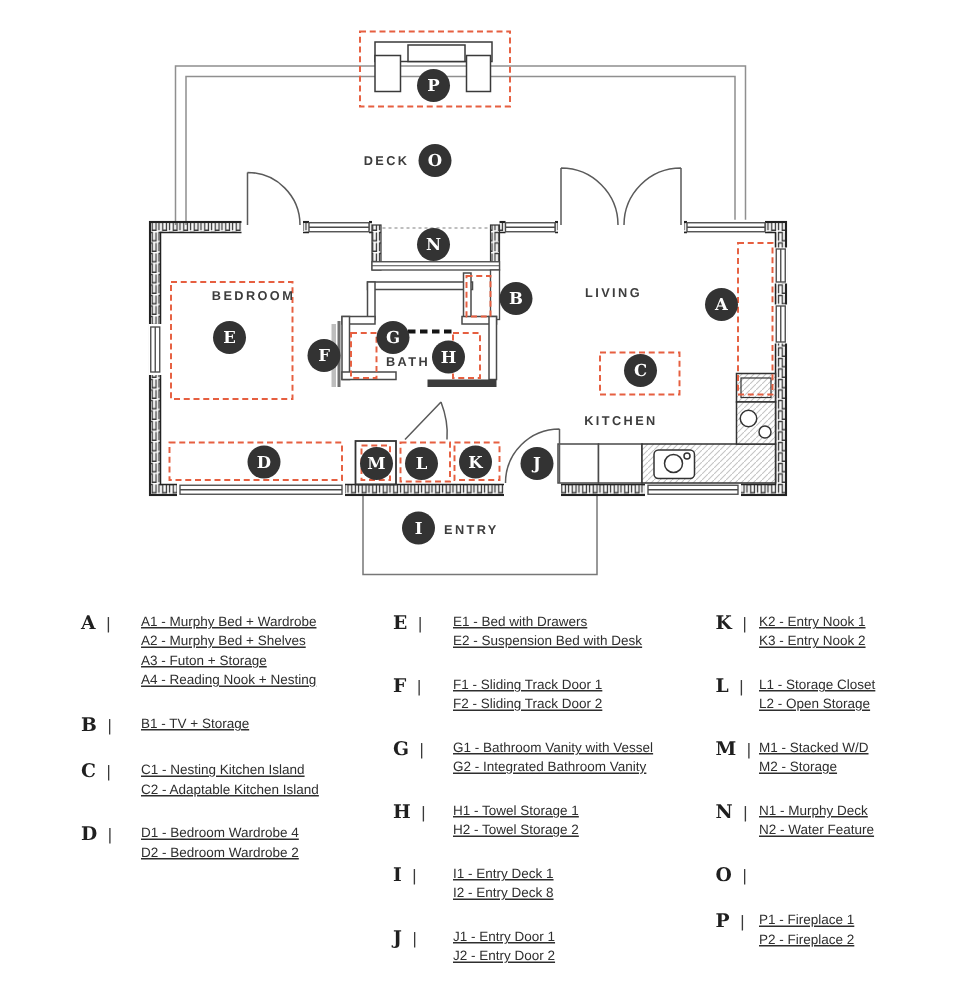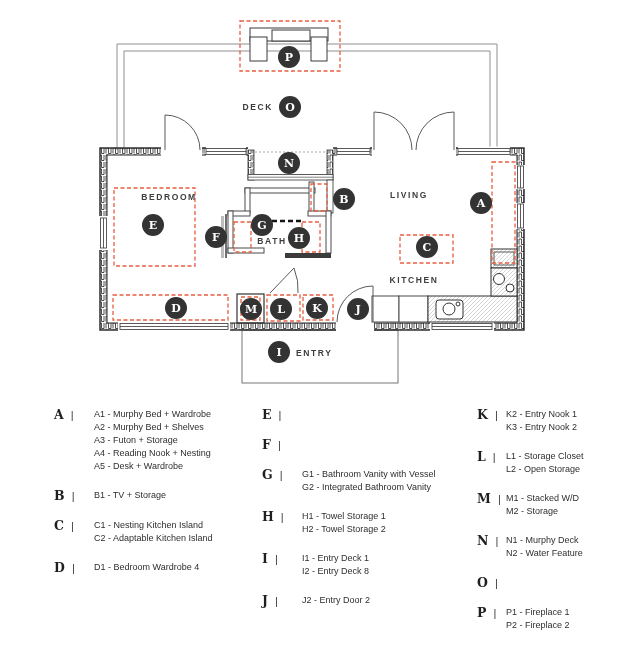--- a/index.html
+++ b/index.html
@@ -14,21 +14,21 @@
   .col-1{left:54px;width:205px;}
   .col-2{left:262px;width:210px;}
   .col-3{left:477px;width:155px;}
   .lg-group{display:flex;align-items:flex-start;margin-bottom:16px;}
   .lg-letter{font-family:"DejaVu Serif",serif;font-weight:bold;font-size:12.5px;color:#1f1f1f;
              width:40px;flex:0 0 auto;line-height:13px;}
   .col-3 .lg-letter{width:29px;}
   .lg-letter::after{content:" |";font-family:"Liberation Sans",sans-serif;font-weight:200;
              font-size:11px;color:#3a3a3a;padding-left:4px;}
   .lg-items{flex:1;}
-  .lg-item{font-size:9px;color:#2e2e2e;line-height:13px;white-space:nowrap;}
+  .lg-item{font-size:9px;color:#2e2e2e;line-height:13px;white-space:nowrap;text-decoration:underline;}
 </style>
 </head>
 <body>
 
 <div class="canvas">
 
   <div class="plan-wrap">
   <svg width="640" height="400" viewBox="0 0 640 400">
     <defs>
       <pattern id="crenel" width="7" height="7" patternUnits="userSpaceOnUse">
@@ -238,49 +238,57 @@
   </div>
 
   <div class="legend-col col-1">
       <div class="lg-group">
         <div class="lg-letter">A</div>
         <div class="lg-items">
           <div class="lg-item">A1 - Murphy Bed + Wardrobe</div>
           <div class="lg-item">A2 - Murphy Bed + Shelves</div>
           <div class="lg-item">A3 - Futon + Storage</div>
           <div class="lg-item">A4 - Reading Nook + Nesting</div>
-          <div class="lg-item">A5 - Desk + Wardrobe</div>
         </div>
       </div>
       <div class="lg-group">
         <div class="lg-letter">B</div>
         <div class="lg-items">
           <div class="lg-item">B1 - TV + Storage</div>
         </div>
       </div>
       <div class="lg-group">
         <div class="lg-letter">C</div>
         <div class="lg-items">
           <div class="lg-item">C1 - Nesting Kitchen Island</div>
           <div class="lg-item">C2 - Adaptable Kitchen Island</div>
         </div>
       </div>
       <div class="lg-group">
         <div class="lg-letter">D</div>
         <div class="lg-items">
           <div class="lg-item">D1 - Bedroom Wardrobe 4</div>
+          <div class="lg-item">D2 - Bedroom Wardrobe 2</div>
         </div>
       </div>
     </div>
   <div class="legend-col col-2">
       <div class="lg-group">
         <div class="lg-letter">E</div>
+        <div class="lg-items">
+          <div class="lg-item">E1 - Bed with Drawers</div>
+          <div class="lg-item">E2 - Suspension Bed with Desk</div>
+        </div>
       </div>
       <div class="lg-group">
         <div class="lg-letter">F</div>
+        <div class="lg-items">
+          <div class="lg-item">F1 - Sliding Track Door 1</div>
+          <div class="lg-item">F2 - Sliding Track Door 2</div>
+        </div>
       </div>
       <div class="lg-group">
         <div class="lg-letter">G</div>
         <div class="lg-items">
           <div class="lg-item">G1 - Bathroom Vanity with Vessel</div>
           <div class="lg-item">G2 - Integrated Bathroom Vanity</div>
         </div>
       </div>
       <div class="lg-group">
         <div class="lg-letter">H</div>
@@ -292,20 +300,21 @@
       <div class="lg-group">
         <div class="lg-letter">I</div>
         <div class="lg-items">
           <div class="lg-item">I1 - Entry Deck 1</div>
           <div class="lg-item">I2 - Entry Deck 8</div>
         </div>
       </div>
       <div class="lg-group">
         <div class="lg-letter">J</div>
         <div class="lg-items">
+          <div class="lg-item">J1 - Entry Door 1</div>
           <div class="lg-item">J2 - Entry Door 2</div>
         </div>
       </div>
     </div>
   <div class="legend-col col-3">
       <div class="lg-group">
         <div class="lg-letter">K</div>
         <div class="lg-items">
           <div class="lg-item">K2 - Entry Nook 1</div>
           <div class="lg-item">K3 - Entry Nook 2</div>

